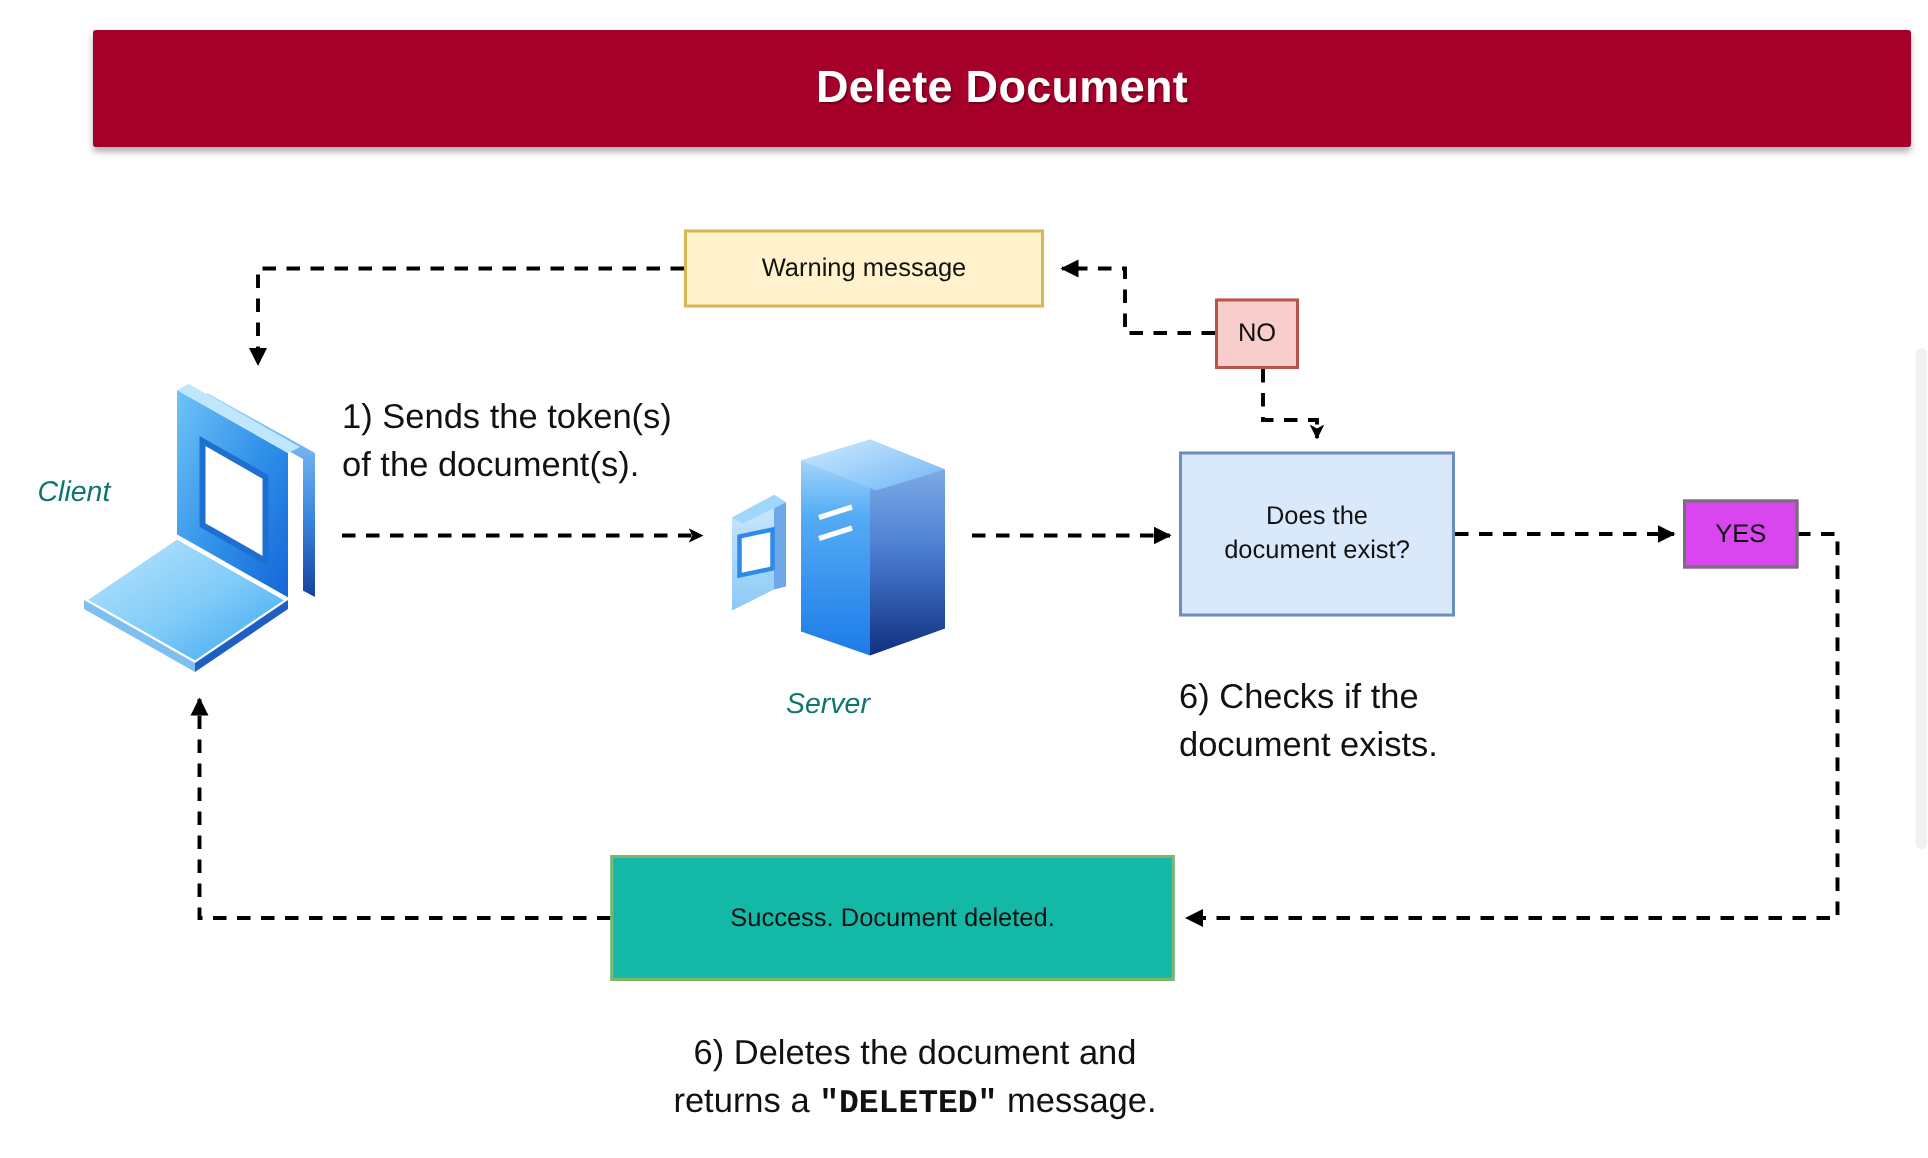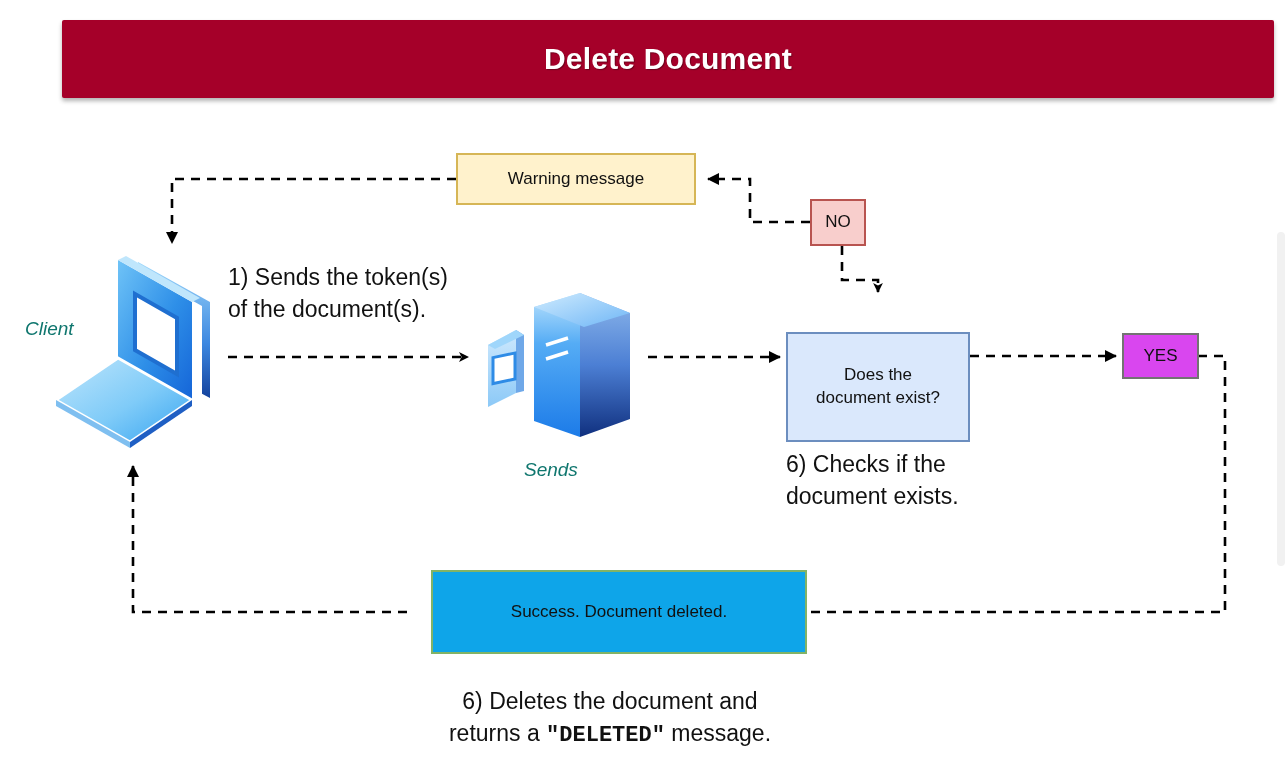--- a/index.html
+++ b/index.html
@@ -78,34 +78,32 @@
     background: #F8CECC;
     border: 2px solid #B85450;
     font-size: 17px;
   }
   .box-decision {
     left: 786px;  top: 301px;
     width: 184px; height: 110px;
     background: #DAE8FC;
     border: 2px solid #6C8EBF;
     padding: 0 20px;
-    margin-top: 31px;
   }
   .box-yes {
     left: 1122px; top: 333px;
     width: 77px;  height: 46px;
     background: #d946ef;
     border: 2px solid #737373;
   }
   .box-success {
     left: 407px;  top: 570px;
     width: 376px; height: 84px;
-    background: #0ea5e9;
+    background: #14b8a6;
     border: 2px solid #82B366;
-    margin-left: 24px;
   }
 
   
   .node-icon { position: absolute; }
   .icon-client { left: 42px; top: 250px; width: 190px; height: 200px; }
   .icon-server { left: 468px; top: 285px; width: 175px; height: 175px; }
 
   .node-label {
     position: absolute;
     font-style: italic;
@@ -255,21 +253,21 @@
 
       <path d="M62,18 L118,2 L166,24 L166,138 L118,160 L62,140 Z" fill="#ffffff"></path>
       <path d="M66,22 L112,8 L112,152 L66,136 Z" fill="url(#twFront)"></path>
       <path d="M112,8 L162,28 L162,134 L112,152 Z" fill="url(#twSide)"></path>
       <path d="M66,22 L112,8 L162,28 L116,42 Z" fill="url(#twTop)"></path>
 
       <path d="M78,60 L100,53" stroke="#ffffff" stroke-width="3.5" fill="none"></path>
       <path d="M78,74 L100,67" stroke="#ffffff" stroke-width="3.5" fill="none"></path>
     </svg>
   </div>
-  <div class="node-label label-server">Sends</div>
+  <div class="node-label label-server">Server</div>
 
   <div class="flow-box box-warning">
     <span>Warning message</span>
   </div>
 
   <div class="flow-box box-no">
     <span>NO</span>
   </div>
 
   <div class="flow-box box-decision">

